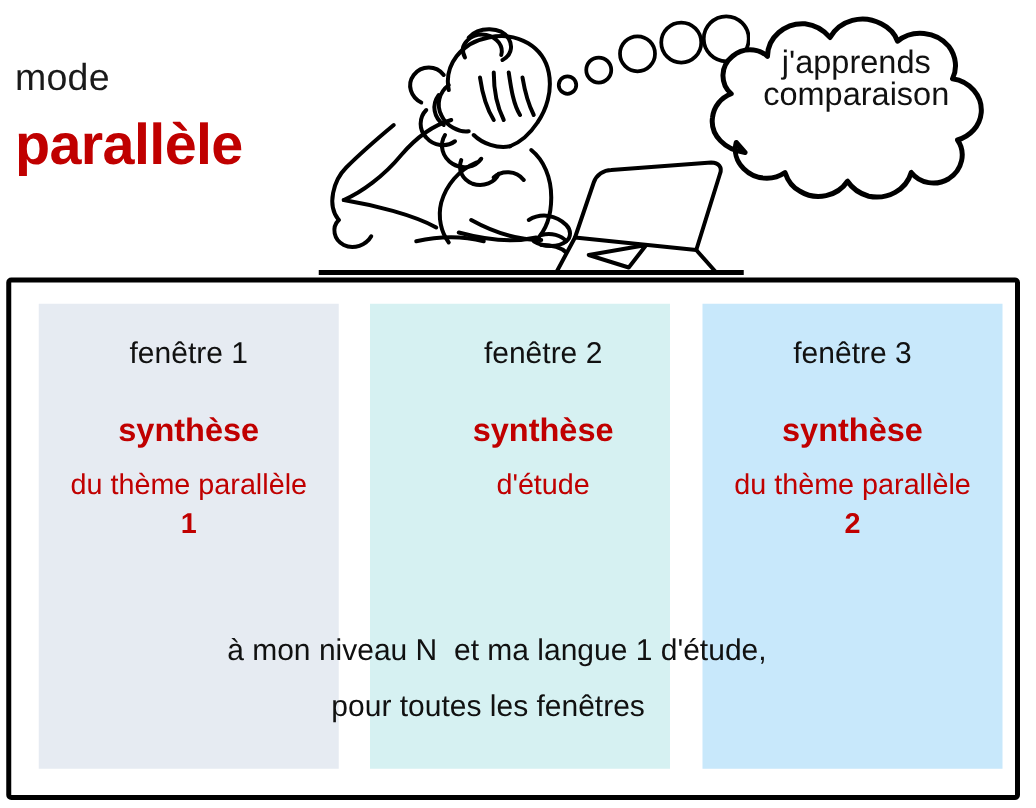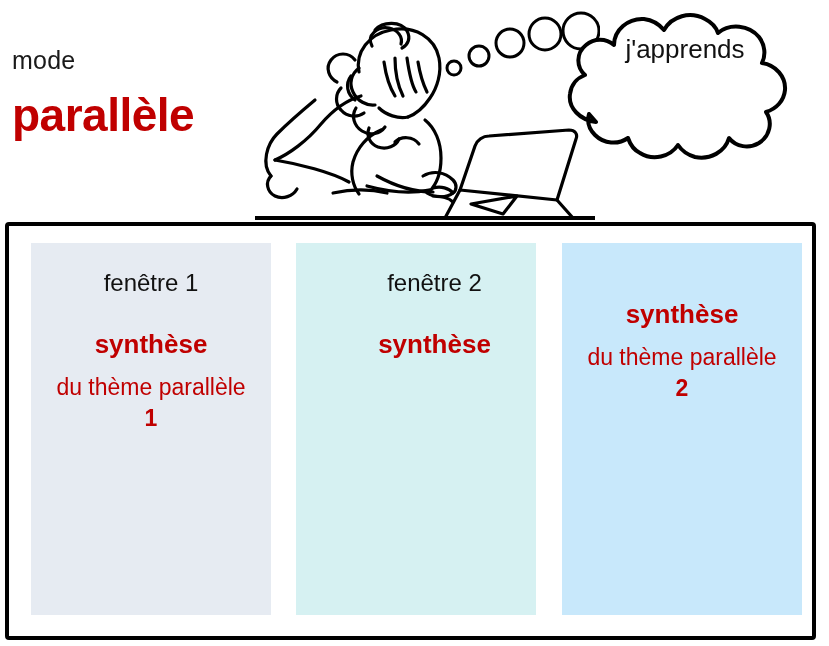--- a/index.html
+++ b/index.html
@@ -9,21 +9,21 @@
     font-family: "Liberation Sans", sans-serif;
     overflow: hidden;
   }
   #root { position: relative; width: 829px; height: 646px; }
 
   
   #header-block { position: absolute; left: 0; top: 0; width: 829px; height: 218px; }
 
   #mode-label {
     position: absolute; left: 12px; top: 46px;
-    font-size: 25px; color: #1a1a1a; letter-spacing: .2px;
+    font-size: 30px; color: #1a1a1a; letter-spacing: .2px;
   }
   #mode-title {
     position: absolute; left: 12px; top: 88px;
     font-size: 46px; font-weight: bold; color: #c00000; letter-spacing: -.5px;
   }
 
   #illustration { position: absolute; left: 255px; top: 0px; width: 340px; height: 220px; }
   #bubbles { position: absolute; left: 440px; top: 10px; width: 160px; height: 70px; }
   #thought-cloud { position: absolute; left: 552px; top: 6px; width: 268px; height: 166px; }
   #cloud-text {
@@ -149,20 +149,21 @@
                c12 -10 31 -8 41 4 c6 8 7 18 3 26
                c14 2 24 14 23 27 c-1 11 -9 19 -19 22
                c7 10 4 24 -7 31 c-10 6 -23 4 -30 -5
                c-4 14 -19 22 -34 19 c-7 -2 -13 -6 -17 -12
                c-8 12 -25 16 -38 8 c-6 -3 -10 -9 -12 -15
                c-10 7 -24 6 -33 -3 c-6 -6 -8 -14 -6 -21 Z" fill="#ffffff" stroke="#000" stroke-width="4" stroke-linejoin="round"></path>
     </svg>
 
     <div id="cloud-text">
       <div>j'apprends</div>
+      <div>comparaison</div>
     </div>
   </div>
 
   <div id="window-container">
     <div id="panels">
 
       <div class="panel" id="panel-1" style="background: rgb(230, 235, 242);">
         <div class="panel-inner">
           <div class="panel-window-label">fenêtre 1</div>
           <div class="panel-synthese">synthèse</div>
@@ -171,31 +172,37 @@
             <span class="emph">1</span>
           </div>
         </div>
       </div>
 
       <div class="panel" id="panel-2" style="background: rgb(214, 241, 242); padding-left: 37px;">
         <div class="panel-inner">
           <div class="panel-window-label">fenêtre 2</div>
           <div class="panel-synthese">synthèse</div>
           <div class="panel-desc">
+            <span class="emph" style="font-weight:normal">d'étude</span>
           </div>
         </div>
       </div>
 
       <div class="panel" id="panel-3" style="background: rgb(200, 232, 251);">
         <div class="panel-inner">
+          <div class="panel-window-label">fenêtre 3</div>
           <div class="panel-synthese">synthèse</div>
           <div class="panel-desc">
             <span>du thème parallèle</span>
             <span class="emph">2</span>
           </div>
         </div>
       </div>
 
+      <div id="caption">
+        <div id="caption-line-1">à mon niveau N  et ma langue 1 d'étude,</div>
+        <div id="caption-line-2">pour toutes les fenêtres</div>
+      </div>
 
     </div>
   </div>
 
 </div>
 
 </body></html>

